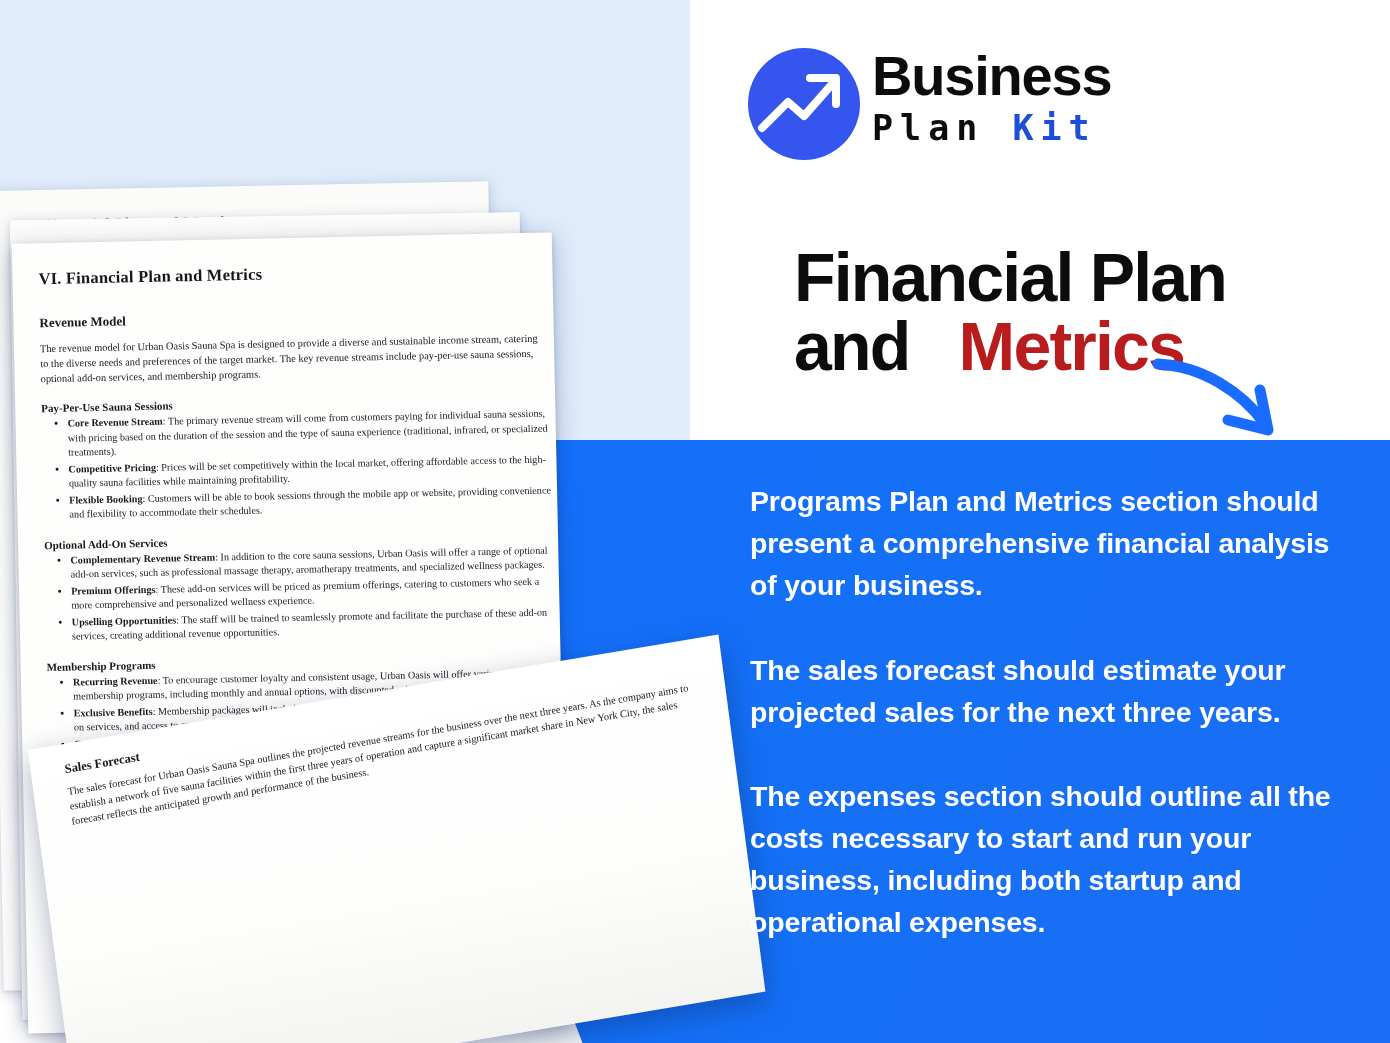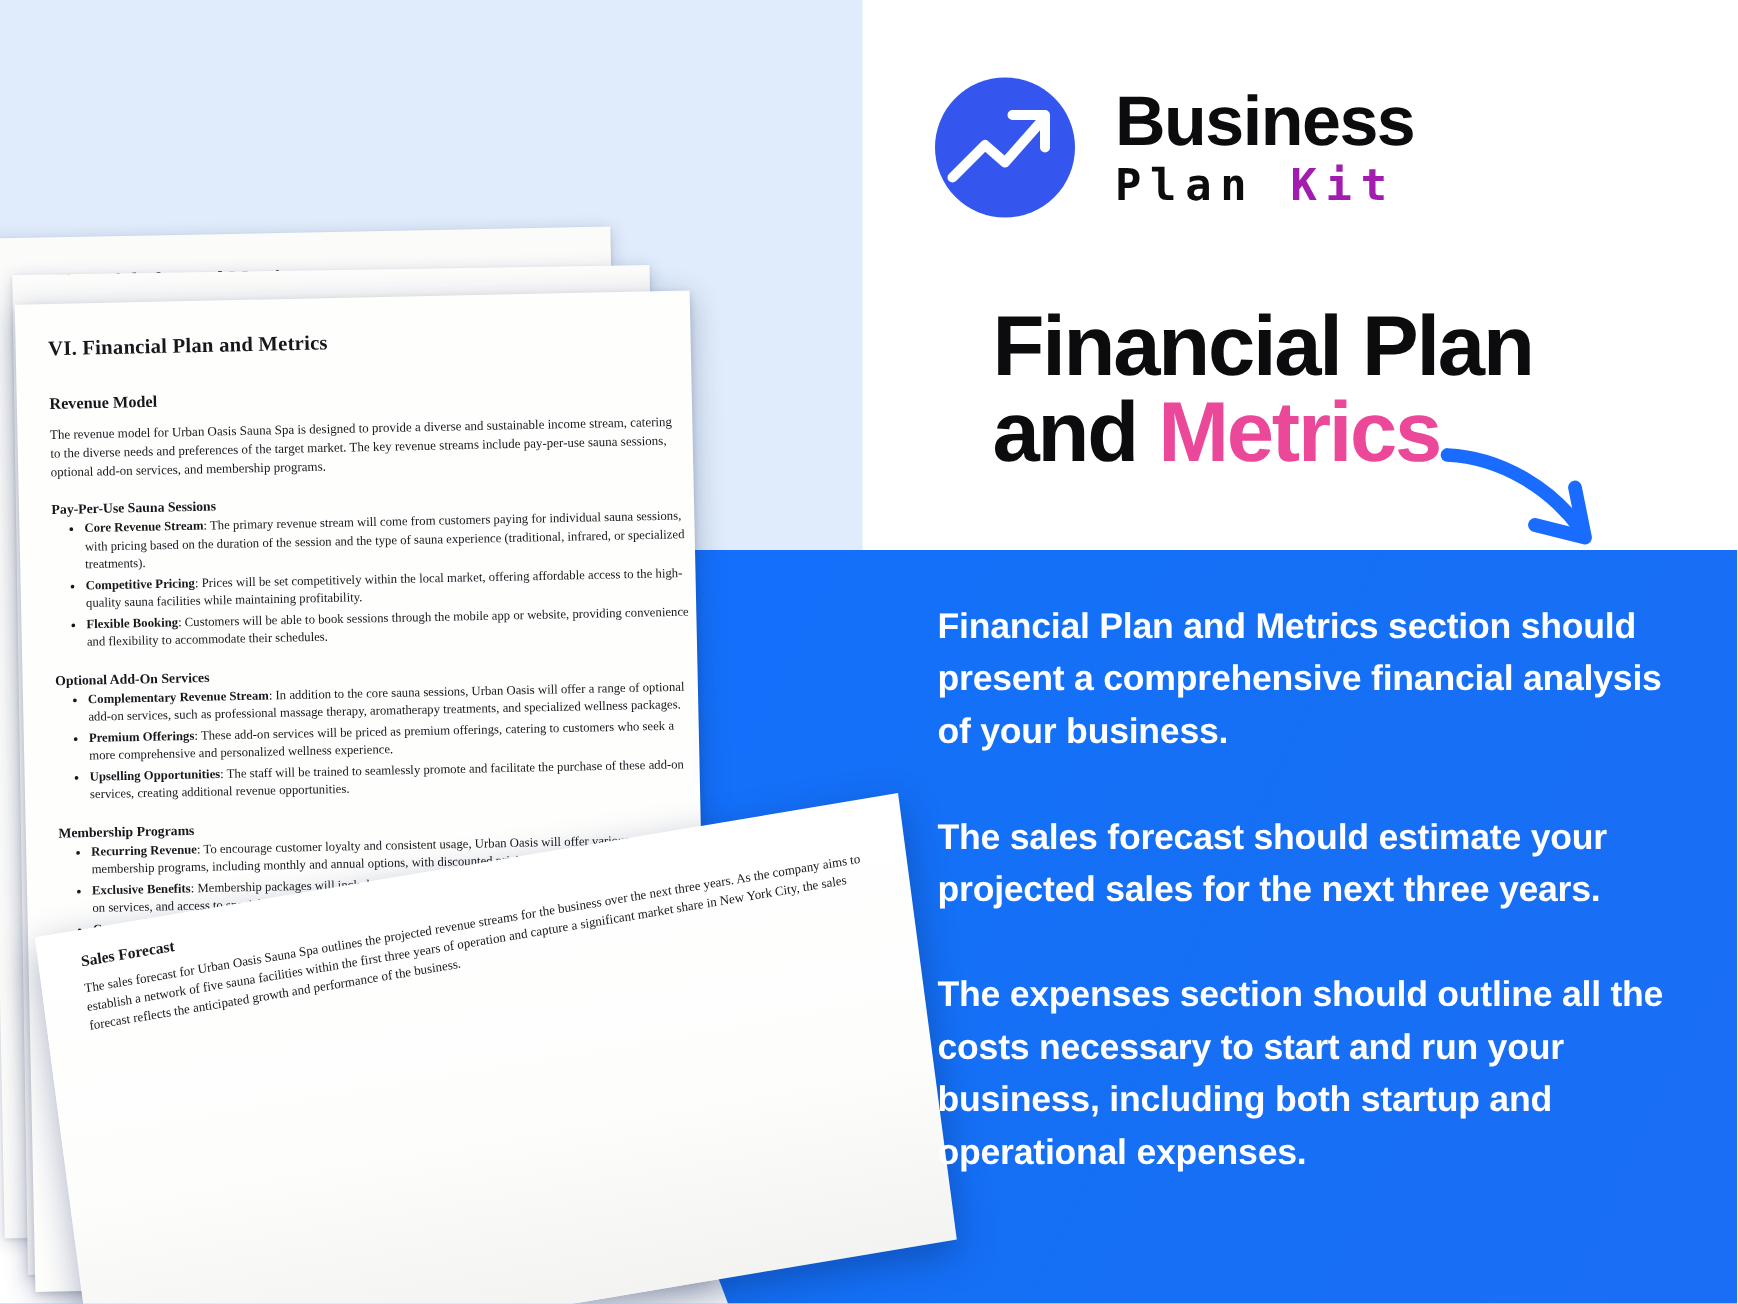--- a/index.html
+++ b/index.html
@@ -82,43 +82,43 @@
   .doc h2{font-size:13px;margin:0 0 11px 0;font-weight:bold;}
   .doc h3{font-size:11px;margin:16px 0 3px 0;font-weight:bold;}
   .doc p{font-size:10.4px;line-height:1.42;margin:0 0 12px 0;text-align:left;}
   .doc ul{margin:0 0 10px 0;padding-left:26px;}
   .doc li{font-size:10.2px;line-height:1.42;margin:0 0 2px 0;}
   .doc li b{font-weight:bold;}
 
   .doc-faint{opacity:.95;}
 
   
-  .logo-row{position:absolute;left:748px;top:62px;display:flex;align-items:center;gap:32px;}
+  .logo-row{position:absolute;left:748px;top:48px;display:flex;align-items:flex-start;gap:12px;}
   .logo-circle{
     width:112px;height:112px;border-radius:50%;
     background:#3456ee;position:relative;flex:none;
   }
   .logo-circle svg{position:absolute;left:0;top:0;}
   .logo-text{display:flex;flex-direction:column;line-height:1;}
   .logo-line1{
     font-size:56px;font-weight:bold;color:#0c0c0e;letter-spacing:-1.2px;
     font-family:"Liberation Sans", sans-serif;
   }
   .logo-line2{
     font-size:35px;font-weight:bold;color:#0c0c0e;letter-spacing:7px;
     margin-top:7px;font-family:"DejaVu Sans Mono", monospace;
   }
-  .logo-line2 .kit{color:#a21caf;}
+  .logo-line2 .kit{color:#1d4ed8;}
 
   .headline{
     position:absolute;left:794px;top:243px;width:560px;
     font-size:68px;font-weight:bold;line-height:1.02;
     color:#0c0c0e;letter-spacing:-1.8px;
   }
-  .headline .accent{color:#ec4899;}
+  .headline .accent{color:#b91c1c;margin-left:32px;}
 
   .arrow{position:absolute;left:1150px;top:352px;}
 
   .body-copy{
     position:absolute;left:750px;top:480px;width:600px;
     color:#ffffff;font-size:28.5px;font-weight:bold;line-height:1.48;
     letter-spacing:-.2px;
   }
   .body-copy p{margin:0 0 42px 0;}
   .body-copy p:last-child{margin-bottom:0;margin-top:27px;}
@@ -250,18 +250,18 @@
   </div>
 
   <div class="arrow">
     <svg width="150" height="90" viewBox="0 0 150 90" aria-hidden="true">
       <path d="M8 12 C 52 14, 92 40, 115 72" fill="none" stroke="#1a6bff" stroke-width="11" stroke-linecap="round"></path>
       <path d="M78 68 L118 78 L110 38" fill="none" stroke="#1a6bff" stroke-width="11" stroke-linecap="round" stroke-linejoin="round"></path>
     </svg>
   </div>
 
   <div class="body-copy">
-    <p>Financial Plan and Metrics section should present a comprehensive financial analysis of your business.</p>
+    <p>Programs Plan and Metrics section should present a comprehensive financial analysis of your business.</p>
     <p>The sales forecast should estimate your projected sales for the next three years.</p>
     <p>The expenses section should outline all the costs necessary to start and run your business, including both startup and operational expenses.</p>
   </div>
 
 </div>
 
 </body></html>

